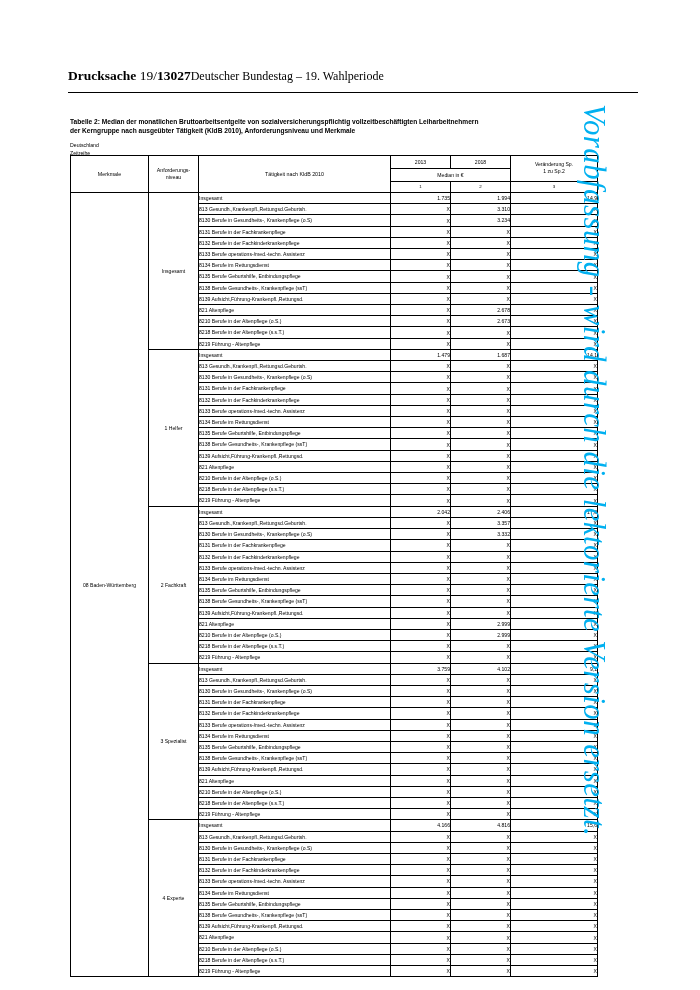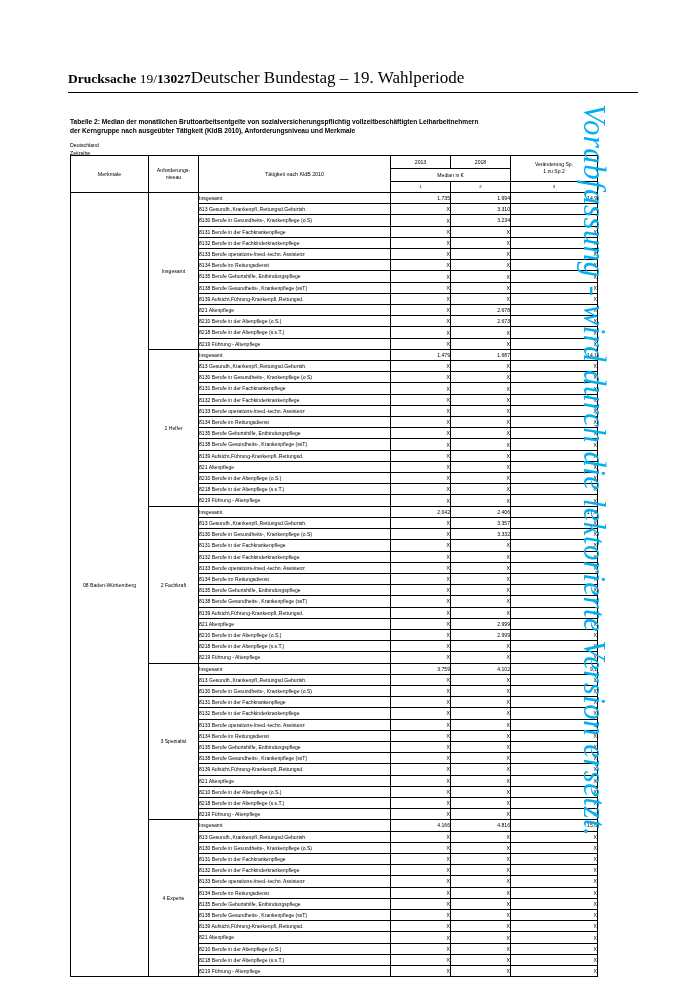--- a/index.html
+++ b/index.html
@@ -40,21 +40,21 @@
   }
   .hdr-left .ds { font-size: 13.5px; }
   .hdr-left .num-light { font-weight: normal; }
   .hdr-center {
     flex: 1;
     text-align: center;
     font-size: 11.5px;
     padding-left: 24px;
   }
   .hdr-right {
-    font-size: 17px;
+    font-size: 12px;
     white-space: nowrap;
   }
   .header-rule {
     position: absolute;
     left: 68px;
     top: 92px;
     width: 570px;
     height: 1px;
     background: #000;
   }

